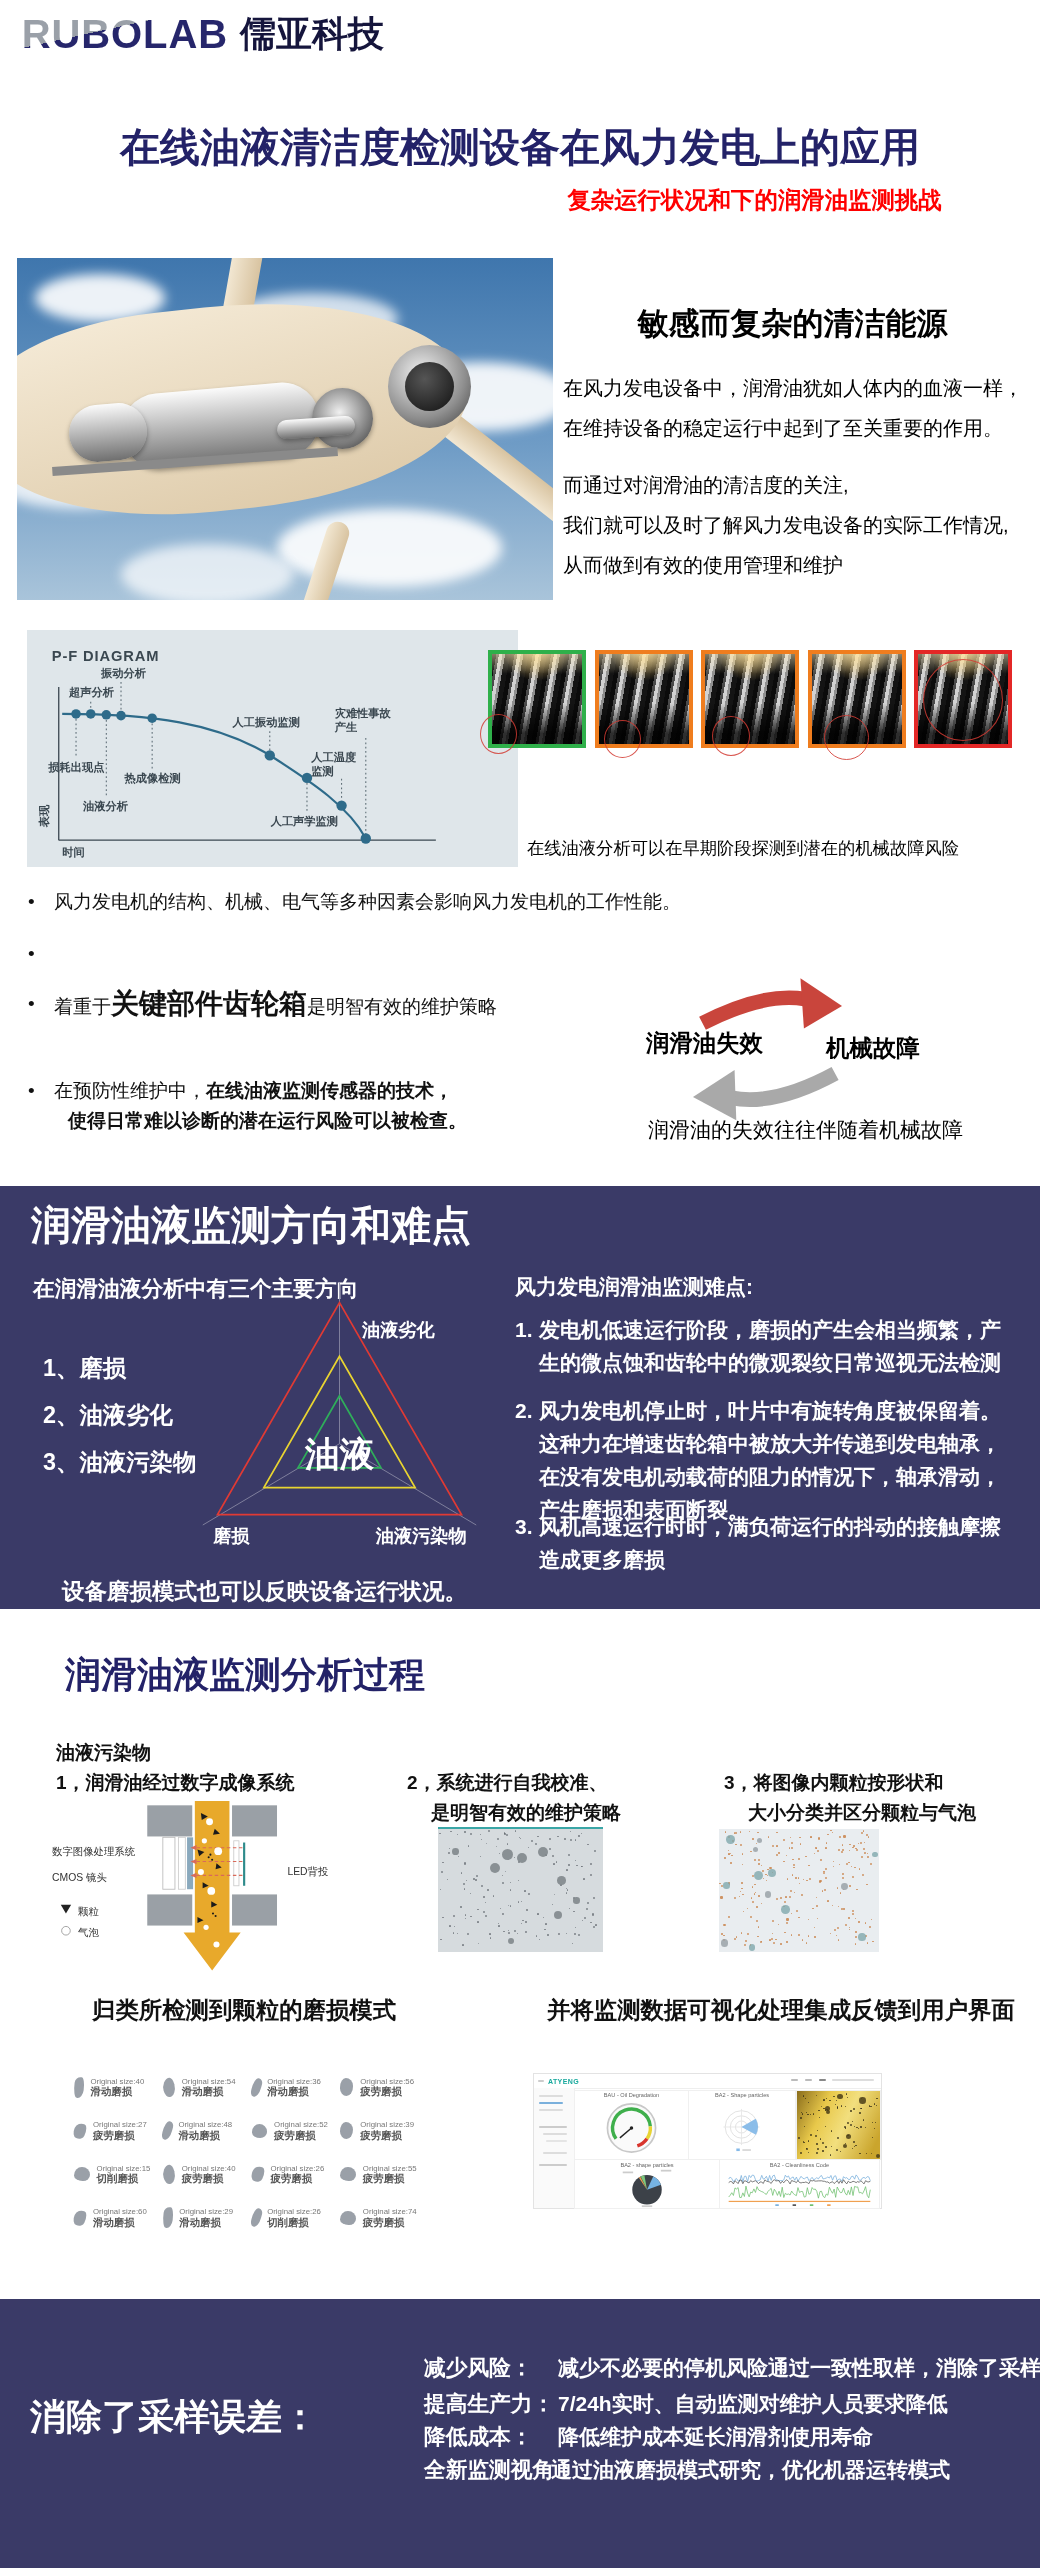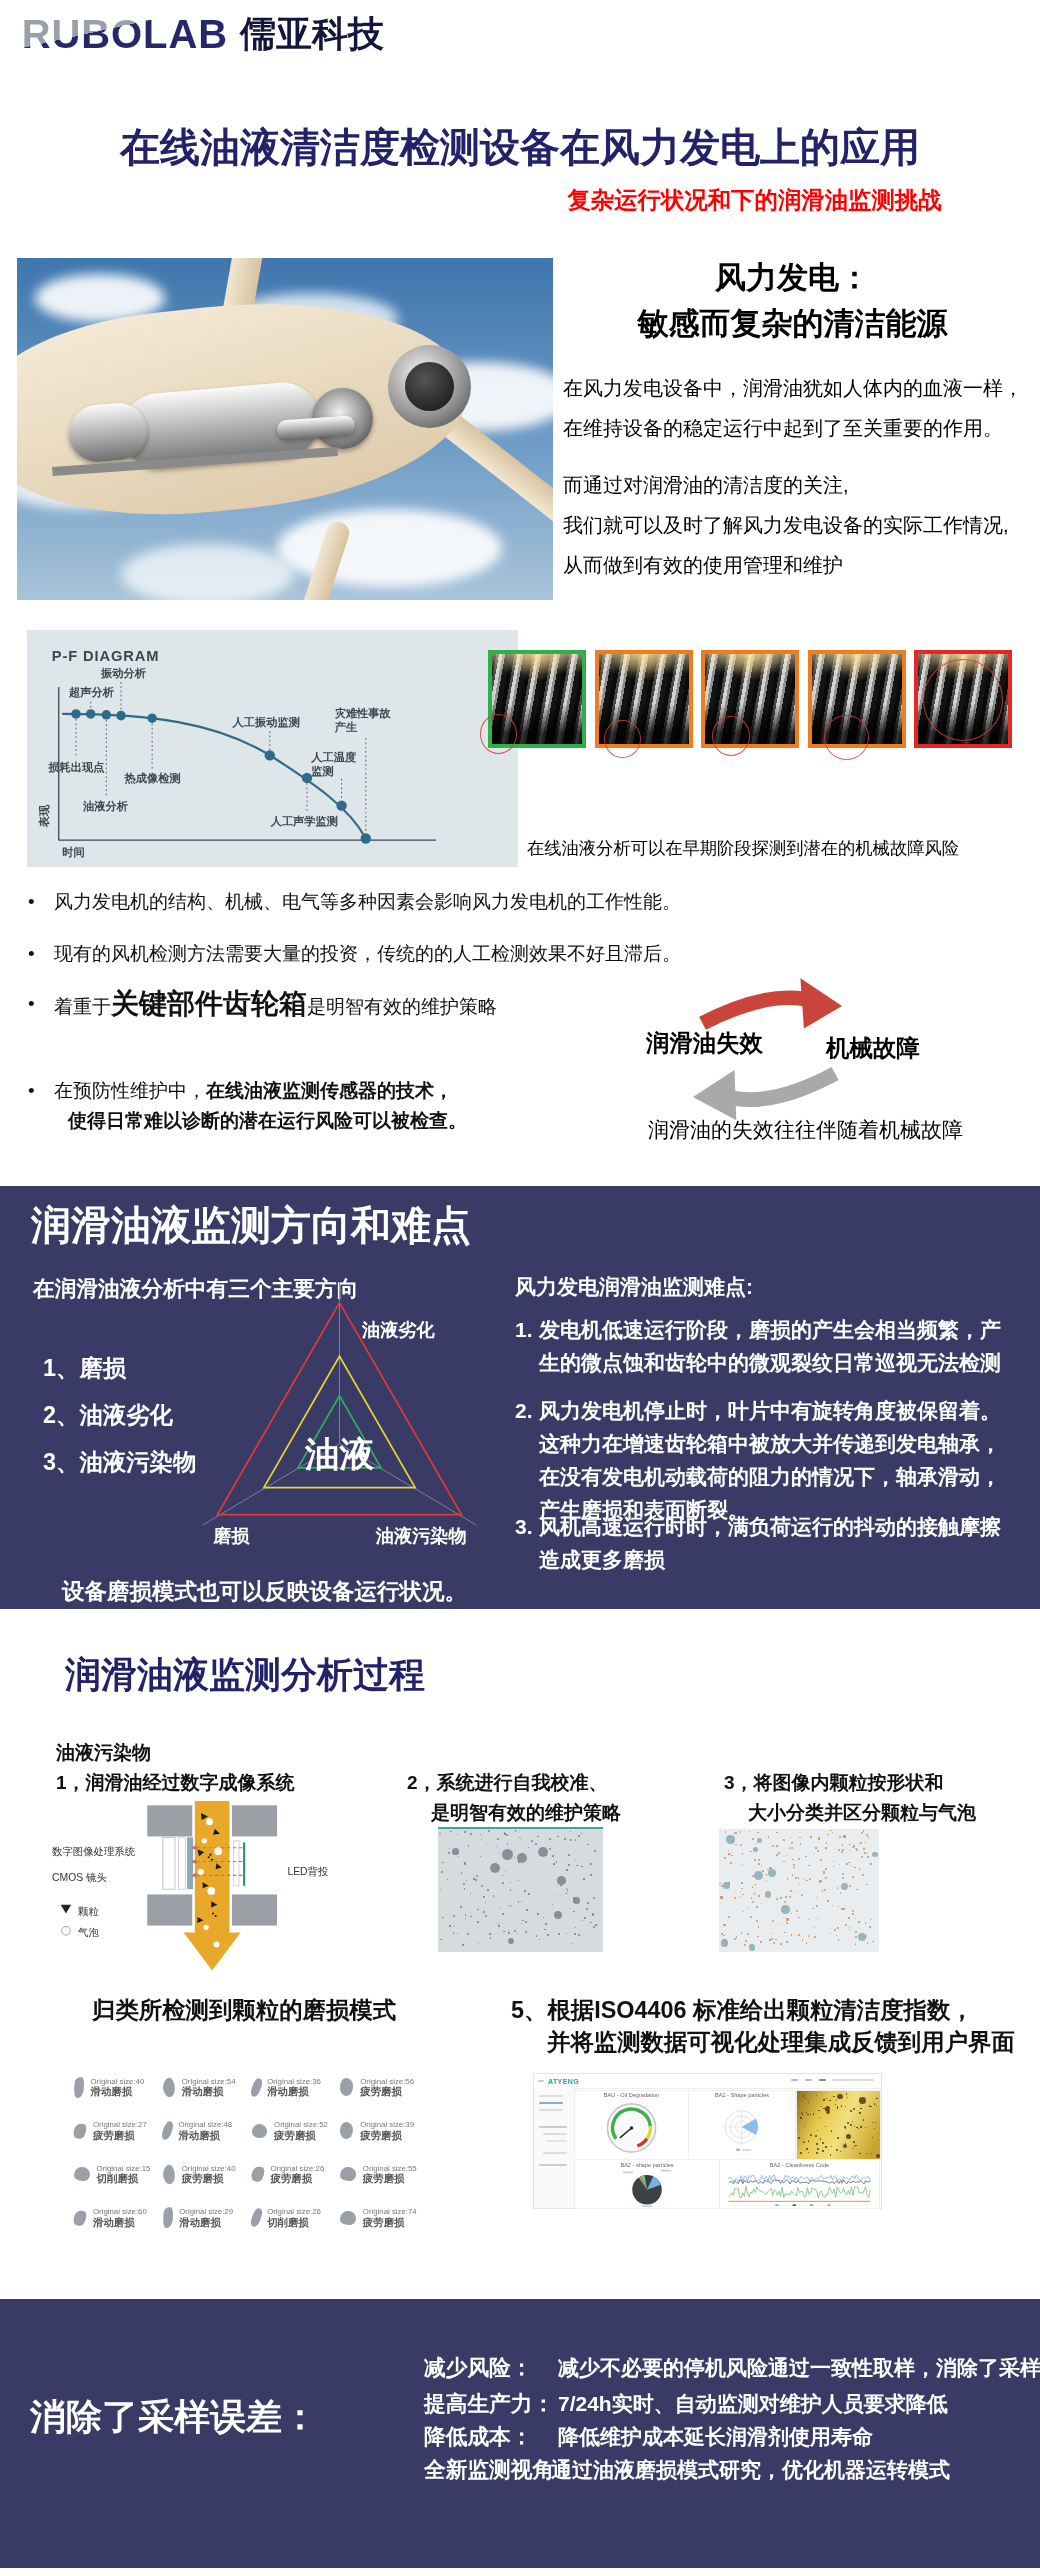--- a/index.html
+++ b/index.html
@@ -125,21 +125,20 @@
     <div class="hub" style="left:371px;top:87px;width:83px;height:83px;"></div>
     <div class="hub" style="left:388px;top:104px;width:49px;height:49px;background:radial-gradient(circle at 40% 35%,#555,#111);"></div>
 
     <div class="cyl" style="left:104px;top:130px;width:199px;height:75px;transform:rotate(-5deg);"></div>
     <div class="cyl" style="left:52px;top:146px;width:78px;height:57px;transform:rotate(-5deg);"></div>
     <div class="cyl" style="left:295px;top:130px;width:61px;height:61px;border-radius:50%;background:radial-gradient(circle at 45% 40%,#f0f0f0,#777 65%,#333);"></div>
     <div class="cyl" style="left:260px;top:160px;width:78px;height:19px;transform:rotate(-4deg);"></div>
     <div class="abs" style="left:35px;top:199px;width:286px;height:8.7px;background:#8a8a8a;transform:rotate(-4deg);"></div>
   </div>
 
-  <div class="abs hero-h" style="left:562px;top:257px;">风力发电：</div>
   <div class="abs hero-h" style="left:562px;top:303px;">敏感而复杂的清洁能源</div>
   <div class="abs hero-p" style="left:563px;top:368px;">
     <div>在风力发电设备中，润滑油犹如人体内的血液一样，</div>
     <div>在维持设备的稳定运行中起到了至关重要的作用。</div>
   </div>
   <div class="abs hero-p" style="left:563px;top:465px;">
     <div>而通过对润滑油的清洁度的关注,</div>
     <div>我们就可以及时了解风力发电设备的实际工作情况,</div>
     <div>从而做到有效的使用管理和维护</div>
   </div>
@@ -204,21 +203,20 @@
     </div>
   <div class="gear" style="left:914px;border-color:#e32726;">
       <div class="gcirc" style="left:5.2px;top:5.2px;width:78px;height:80px;"></div>
     </div>
   <div class="abs gear-cap">在线油液分析可以在早期阶段探测到潜在的机械故障风险</div>
 
   <span class="bdot" style="top:891px;">•</span>
   <div class="brow" style="top:889px;">风力发电机的结构、机械、电气等多种因素会影响风力发电机的工作性能。</div>
 
   <span class="bdot" style="top:943px;">•</span>
-  <div class="brow" style="top:941px;">现有的风机检测方法需要大量的投资，传统的的人工检测效果不好且滞后。</div>
 
   <span class="bdot" style="top:993px;">•</span>
   <div class="brow" style="top:985px;">
     <span>着重于</span><b class="big">关键部件齿轮箱</b><span>是明智有效的维护策略</span>
   </div>
 
   <span class="bdot" style="top:1080px;">•</span>
   <div class="brow" style="top:1078px;">
     <span>在预防性维护中，</span><b>在线油液监测传感器的技术，</b>
   </div>
@@ -751,21 +749,20 @@
       <i style="position: absolute; border-radius: 50%; left: 28.5597%; top: 50.7831%; width: 6.6px; height: 6.6px; background: rgb(154, 162, 168); opacity: 0.85;"></i>
       <i style="position: absolute; border-radius: 50%; left: 76.1338%; top: 44.0651%; width: 6.8px; height: 6.8px; background: rgb(154, 162, 168); opacity: 0.85;"></i>
       <i style="position: absolute; border-radius: 50%; left: 21.1703%; top: 14.4853%; width: 5.5px; height: 5.5px; background: rgb(154, 162, 168); opacity: 0.85;"></i>
       <i style="position: absolute; border-radius: 50%; left: 1.0722%; top: 89.5927%; width: 7.5px; height: 7.5px; background: rgb(154, 162, 168); opacity: 0.85;"></i>
     </div>
 
   <div class="abs step45" style="left:56px;top:1994px;">
     <div style="padding-left:36px;">归类所检测到颗粒的磨损模式</div>
   </div>
   <div class="abs step45" style="left:511px;top:1994px;">
-    <div>5、根据ISO4406 标准给出颗粒清洁度指数，</div>
     <div style="padding-left:36px;">并将监测数据可视化处理集成反馈到用户界面</div>
   </div>
 
   <div class="abs pgrid">
     <div class="pcell">
         <span class="pblob b1"></span>
         <span class="plabels">
           <i>Original size:40</i>
           <b>滑动磨损</b>
         </span>

